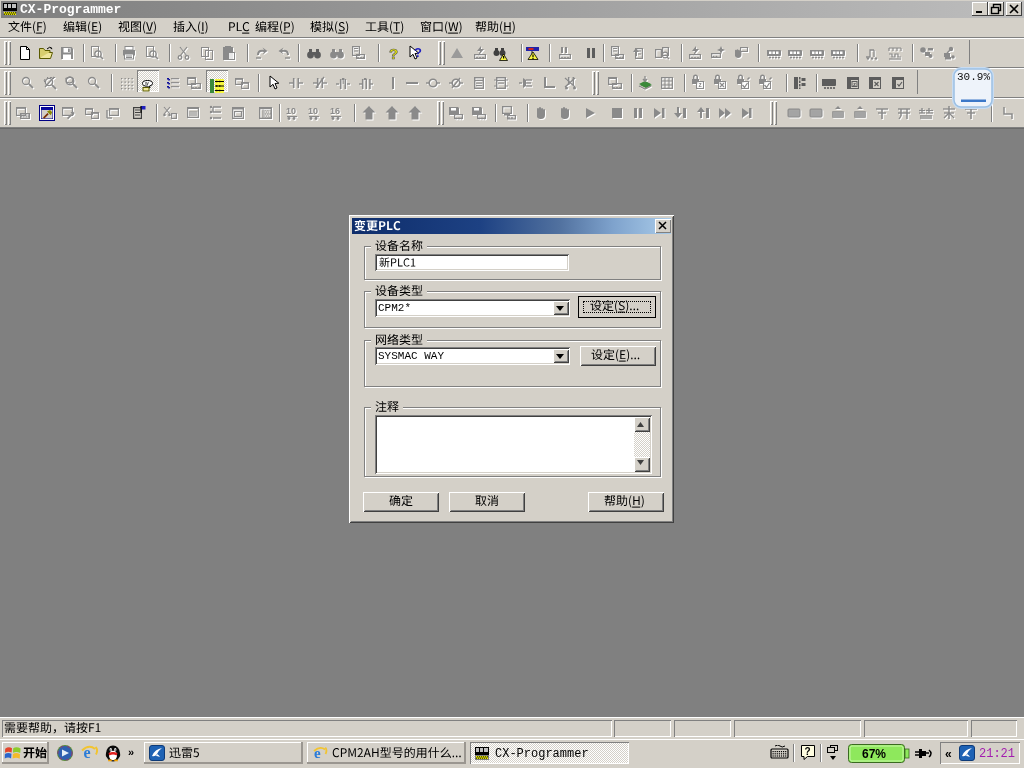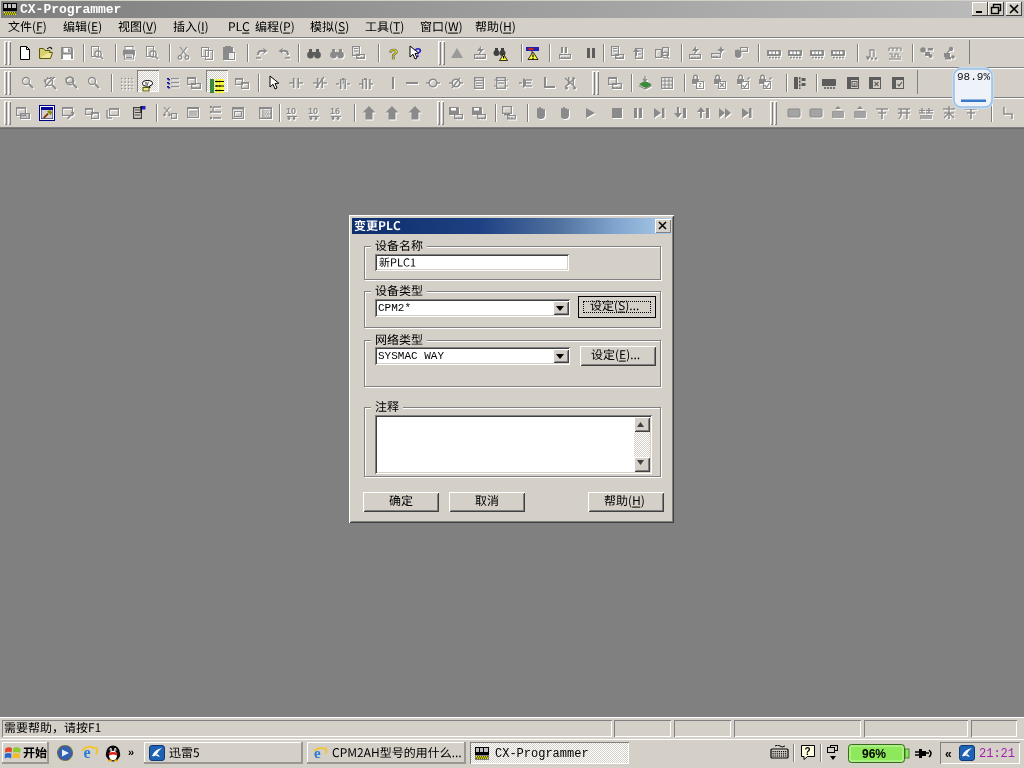--- a/index.html
+++ b/index.html
@@ -232,21 +232,21 @@
 <div class="abs raised" style="left:588px;top:492px;width:76px;height:20px;"></div>
 <svg class="abs" style="left:604px;top:495px" width="43" height="16" viewBox="0 0 43 16">
     <path transform="translate(0,10.1)" d="M3.3 -10.1V-9.1H0.8V-8.4H3.3V-7.5H1V-6.8H3.3V-6.5C3.3 -6.3 3.3 -6.1 3.2 -5.9H0.6V-5.1H2.8C2.5 -4.6 1.8 -4.1 0.8 -3.7C1 -3.6 1.3 -3.3 1.5 -3.1C2.8 -3.6 3.5 -4.4 3.9 -5.1H6.5V-5.9H4.1C4.2 -6.1 4.2 -6.3 4.2 -6.5V-6.8H6.2V-7.5H4.2V-8.4H6.4V-9.1H4.2V-10.1ZM7 -9.6V-3.6H7.9V-8.8H9.9C9.6 -8.3 9.2 -7.7 8.8 -7.2C9.9 -6.6 10.3 -6 10.3 -5.6C10.3 -5.3 10.2 -5.2 10 -5.1C9.8 -5 9.6 -5 9.5 -5C9.1 -5 8.7 -5 8.2 -5C8.3 -4.8 8.4 -4.5 8.4 -4.3C8.9 -4.2 9.4 -4.2 9.8 -4.3C10.1 -4.3 10.4 -4.4 10.6 -4.5C11 -4.7 11.2 -5 11.1 -5.5C11.1 -6.1 10.8 -6.6 9.8 -7.3C10.3 -7.9 10.8 -8.6 11.3 -9.2L10.6 -9.6L10.5 -9.6ZM1.8 -3.1V0.3H2.7V-2.3H5.5V0.9H6.4V-2.3H9.5V-0.7C9.5 -0.5 9.4 -0.5 9.2 -0.5C9 -0.5 8.3 -0.5 7.5 -0.5C7.7 -0.3 7.8 0 7.9 0.3C8.9 0.3 9.5 0.3 9.9 0.2C10.3 0 10.4 -0.2 10.4 -0.7V-3.1H6.4V-4.1H5.5V-3.1Z M19.6 -10.1C19.6 -9.2 19.6 -8.2 19.6 -7.4H17.6V-6.5H19.5C19.4 -3.6 18.8 -1.1 16.5 0.3C16.7 0.5 17 0.8 17.1 1C19.6 -0.6 20.2 -3.3 20.4 -6.5H22.3C22.2 -2.1 22 -0.5 21.7 -0.1C21.6 0 21.5 0 21.3 0C21 0 20.4 0 19.7 -0C19.9 0.2 20 0.6 20 0.9C20.6 0.9 21.3 0.9 21.6 0.9C22 0.8 22.3 0.7 22.5 0.4C22.9 -0.1 23 -1.8 23.1 -6.9C23.1 -7 23.1 -7.4 23.1 -7.4H20.4C20.5 -8.2 20.5 -9.2 20.5 -10.1ZM12.4 -1.1 12.6 -0.2C14 -0.6 16 -1 17.9 -1.5L17.9 -2.3L17.2 -2.1V-9.5H13.3V-1.3ZM14.1 -1.5V-3.5H16.3V-1.9ZM14.1 -6.1H16.3V-4.3H14.1ZM14.1 -6.9V-8.7H16.3V-6.9Z M26.9 2.4 27.5 2.1C26.5 0.3 26 -1.7 26 -3.7C26 -5.8 26.5 -7.8 27.5 -9.5L26.9 -9.8C25.8 -8 25.1 -6.1 25.1 -3.7C25.1 -1.4 25.8 0.6 26.9 2.4Z M29.3 0H30.4V-4.2H34.5V0H35.6V-8.8H34.5V-5.1H30.4V-8.8H29.3Z M38 2.4C39.1 0.6 39.7 -1.4 39.7 -3.7C39.7 -6.1 39.1 -8 38 -9.8L37.3 -9.5C38.3 -7.8 38.8 -5.8 38.8 -3.7C38.8 -1.7 38.3 0.3 37.3 2.1Z" fill="#000"></path>
     <rect x="28.1" y="11.6" width="8.2" height="1" fill="#000"></rect>
   </svg>
 <svg class="abs" style="left:948px;top:63px;z-index:4" width="50" height="50" viewBox="0 0 50 50">
 <rect x="4" y="4" width="42" height="42" rx="9" fill="#c8dcf2"></rect>
 <rect x="6" y="6" width="38" height="38" rx="7" fill="#eef3fa" stroke="#9cc0e4" stroke-width="1.5"></rect>
 <rect x="13" y="36.5" width="25" height="2.5" fill="#3c78c8"></rect>
 </svg>
-<div class="abs" style="left:957px;top:71px;width:40px;height:14px;font:11px Liberation Mono,monospace;color:#101010;z-index:4">98.9%</div>
+<div class="abs" style="left:957px;top:71px;width:40px;height:14px;font:11px Liberation Mono,monospace;color:#101010;z-index:4">30.9%</div>
 <div class="abs" style="left:0px;top:739px;width:1024px;height:29px;background:#d4d0c8"></div>
 <div class="abs" style="left:0px;top:739px;width:1024px;height:1px;background:#fff"></div>
 <div class="abs raised1" style="left:2px;top:742px;width:47px;height:22px;"></div>
 <div class="abs" style="left:2px;top:742px;width:47px;height:22px;box-shadow:inset -2px -2px 0 #9a9690"></div>
 <svg class="abs" style="left:4px;top:744px" width="18" height="18" viewBox="0 0 18 18">
 <path d="M1.2 4.8 Q4.5 2.2 8 4.2 L7.6 8.6 Q4.2 6.8 1 8.8 Z" fill="#e4442a"></path>
 <path d="M9.2 4.3 Q12.5 2.3 16.6 4.6 L16.2 9 Q12.6 7 9 8.7 Z" fill="#8ccc2a"></path>
 <path d="M0.9 10 Q4.2 8.2 7.5 9.8 L7.1 14.4 Q4 12.6 0.7 14.6 Z" fill="#2a66cc"></path>
 <path d="M8.9 9.9 Q12.4 8.2 16 10.2 L15.7 14.7 Q12.3 12.8 8.6 14.5 Z" fill="#f4ba28"></path>
 </svg>
@@ -347,21 +347,21 @@
 <svg class="abs" style="left:826px;top:744px" width="14" height="18" viewBox="0 0 14 18">
 <rect x="4.5" y="1.5" width="7" height="5" fill="none" stroke="#000"></rect>
 <rect x="1.5" y="3.5" width="7" height="5" fill="#d4d0c8" stroke="#000"></rect>
 <path d="M4 12 h6 l-3 4 z" fill="#000"></path>
 </svg>
 <svg class="abs" style="left:848px;top:744px" width="62" height="19" viewBox="0 0 62 19">
 <rect x="0.5" y="0.5" width="56" height="18" rx="3" fill="#8ee85c" stroke="#3a6a20"></rect>
 <rect x="2" y="2" width="53" height="15" rx="2" fill="none" stroke="#c8f8a8" stroke-width="1"></rect>
 <rect x="57" y="5" width="4" height="9" fill="#8ee85c" stroke="#3a6a20" stroke-width="0.8"></rect>
 </svg>
-<div class="abs" style="left:862px;top:747px;width:40px;height:13px;font:bold 12px Liberation Sans,sans-serif;color:#000">96%</div>
+<div class="abs" style="left:862px;top:747px;width:40px;height:13px;font:bold 12px Liberation Sans,sans-serif;color:#000">67%</div>
 <svg class="abs" style="left:914px;top:746px" width="20" height="15" viewBox="0 0 20 15">
 <path d="M1 6 h4 M1 9 h4" stroke="#000" stroke-width="1.5"></path>
 <path d="M5 3 h3 v9 h-3 z" fill="#000"></path>
 <path d="M8 5 h4 v5 h-4 z" fill="#000"></path>
 <path d="M12 7 h3" stroke="#000" stroke-width="1.5"></path>
 <path d="M15 4 q4 3.5 0 7" fill="none" stroke="#000" stroke-width="1.5"></path>
 </svg>
 <div class="abs sunken1" style="left:940px;top:742px;width:80px;height:22px;"></div>
 <div class="abs" style="left:945px;top:747px;width:14px;height:13px;font:bold 12px Liberation Sans,sans-serif;color:#000">«</div>
 <svg class="abs" style="left:959px;top:745px" width="16" height="16" viewBox="0 0 16 16">

